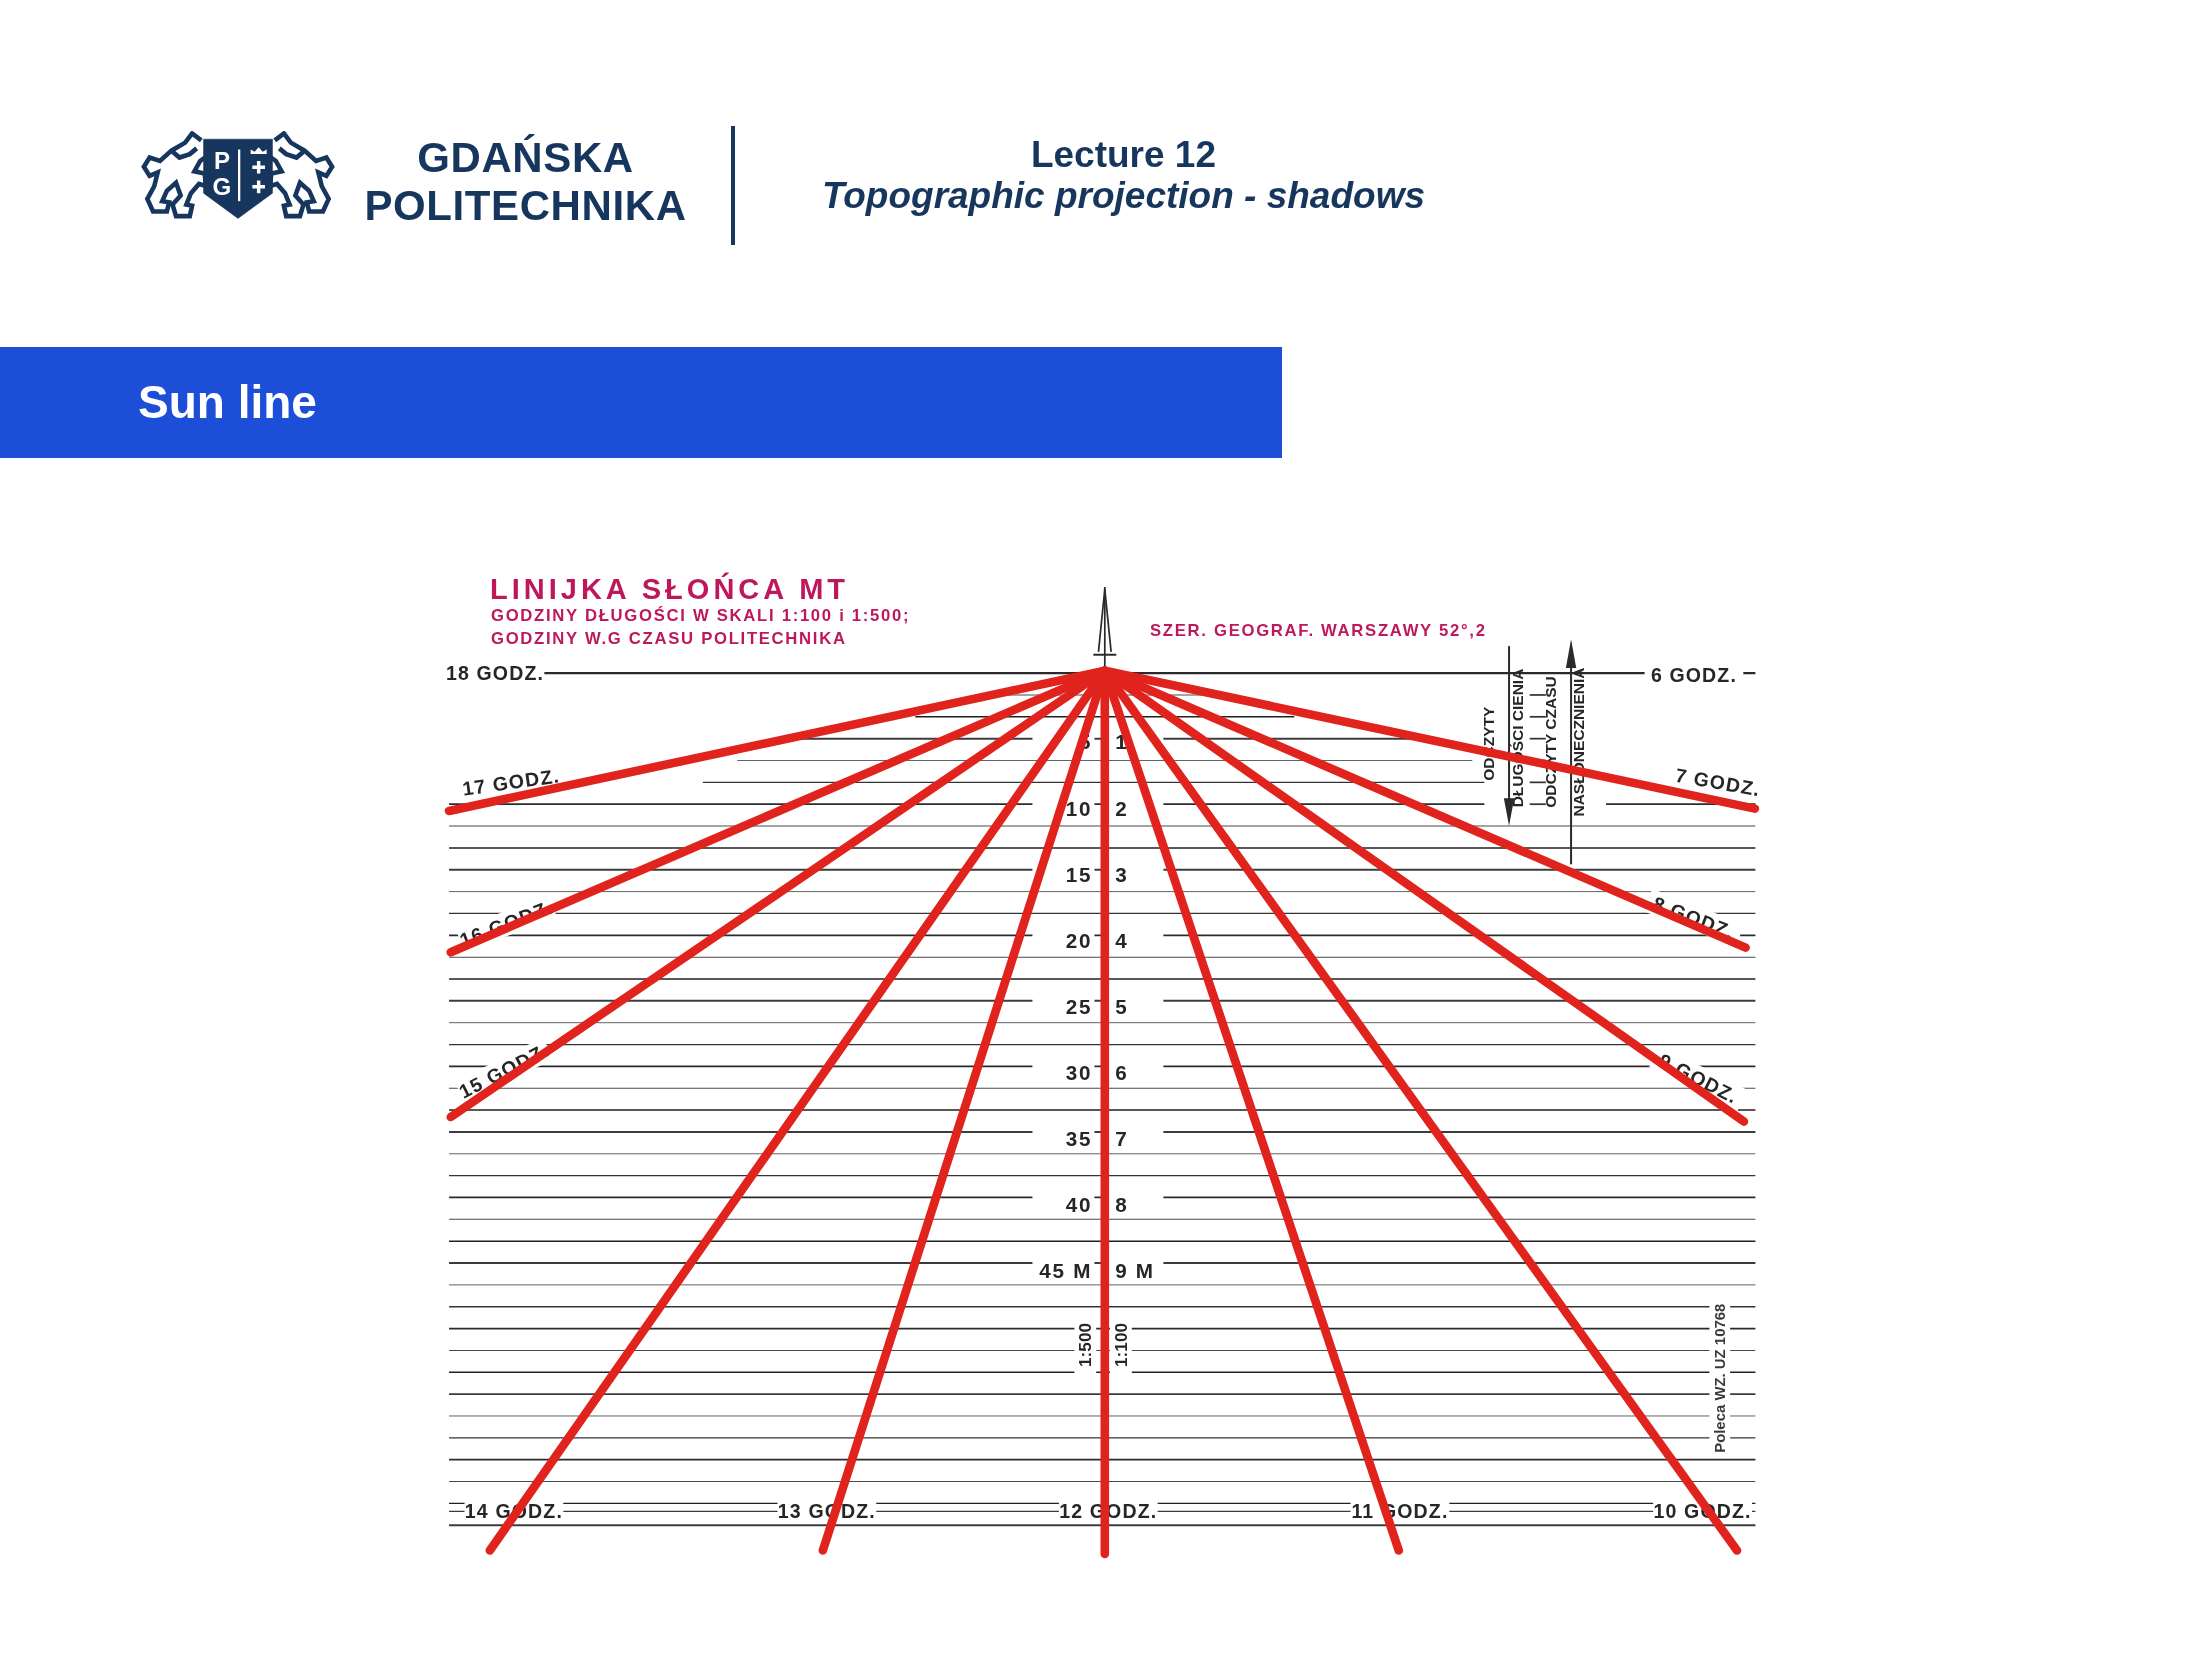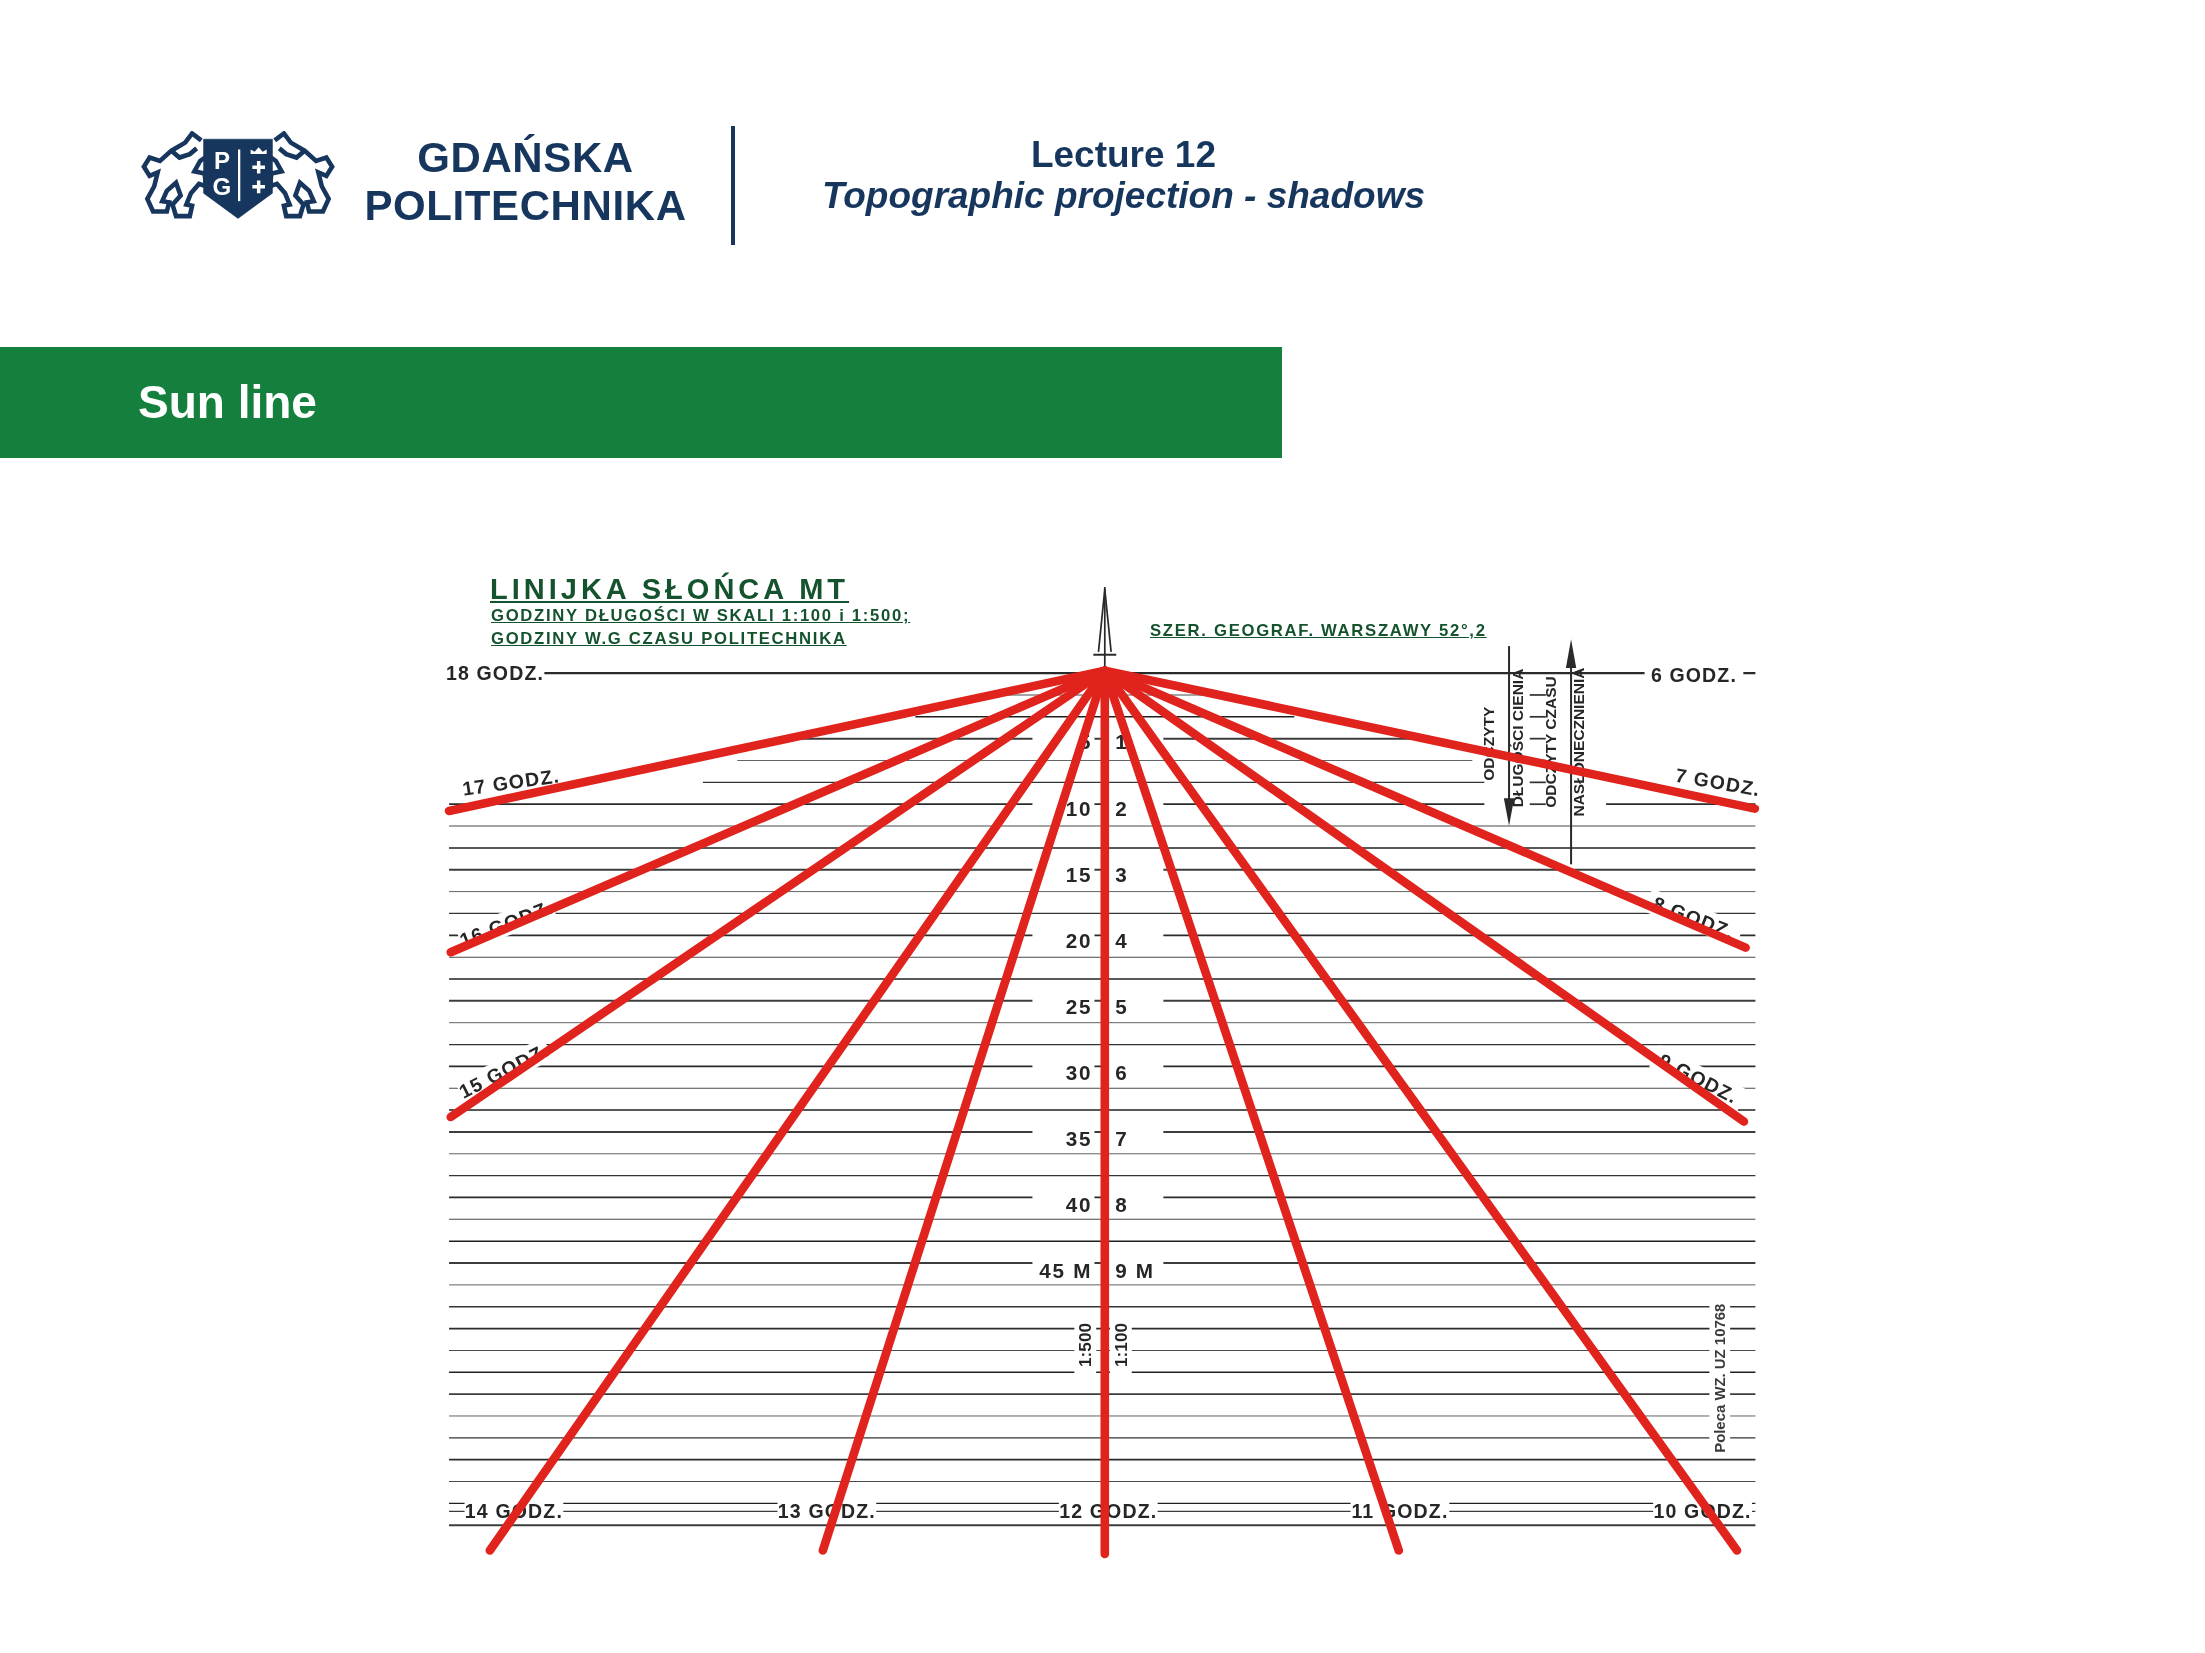--- a/index.html
+++ b/index.html
@@ -11,21 +11,21 @@
          font-weight:bold;font-size:42px;line-height:48px;letter-spacing:0.6px;}
   .hdr-divider{position:absolute;left:731px;top:126px;width:4px;height:119px;}
   .lecture{position:absolute;left:822px;top:134px;}
   .lecture-label{font-weight:bold;font-size:37px;line-height:41px;text-align:center;}
   .lecture-title{font-weight:bold;font-size:37px;line-height:41px;font-style:italic;}
   
   .banner{position:absolute;left:0;top:347px;width:1282px;height:111px;}
   .banner-title{position:absolute;left:138px;top:0;height:111px;line-height:111px;
                 font-weight:bold;font-size:46px;color:#ffffff;}
   
-  .fig-text{position:absolute;color:#14532d;white-space:pre;text-decoration:underline;}
+  .fig-text{position:absolute;color:#be185d;white-space:pre;}
   .fig-title{font-weight:bold;font-size:29px;letter-spacing:4px;}
   .fig-sub{font-weight:bold;font-size:16.7px;letter-spacing:1.7px;}
   .fig-svg{position:absolute;left:0;top:0;width:2205px;height:1654px;}
 </style>
 </head>
 <body>
 
 <div class="slide">
 
   <svg class="logo" viewBox="0 0 352 172">
@@ -61,21 +61,21 @@
     <div>POLITECHNIKA</div>
   </div>
 
   <div class="hdr-divider" style="background:#17365d"></div>
 
   <div class="lecture" style="color:#17365d">
     <div class="lecture-label">Lecture 12</div>
     <div class="lecture-title">Topographic projection - shadows</div>
   </div>
 
-  <div class="banner" style="background: #15803d;">
+  <div class="banner" style="background: #1d4ed8;">
     <div class="banner-title" style="color: rgb(255, 255, 255);">Sun line</div>
   </div>
 
   <div class="fig-text fig-title" style="left:490px;top:573px">LINIJKA SŁOŃCA MT</div>
   <div class="fig-text fig-sub" style="left:491px;top:606px">GODZINY DŁUGOŚCI W SKALI 1:100 i 1:500;</div>
   <div class="fig-text fig-sub" style="left:491px;top:629px">GODZINY W.G CZASU POLITECHNIKA</div>
   <div class="fig-text fig-sub" style="left:1150px;top:621px">SZER. GEOGRAF. WARSZAWY 52°,2</div>
 
   <svg class="fig-svg" viewBox="0 0 3840 2880" id="diagram">
       <line x1="782" y1="1172" x2="3057" y2="1172" stroke-width="4" stroke="#2a2a2a"></line>

